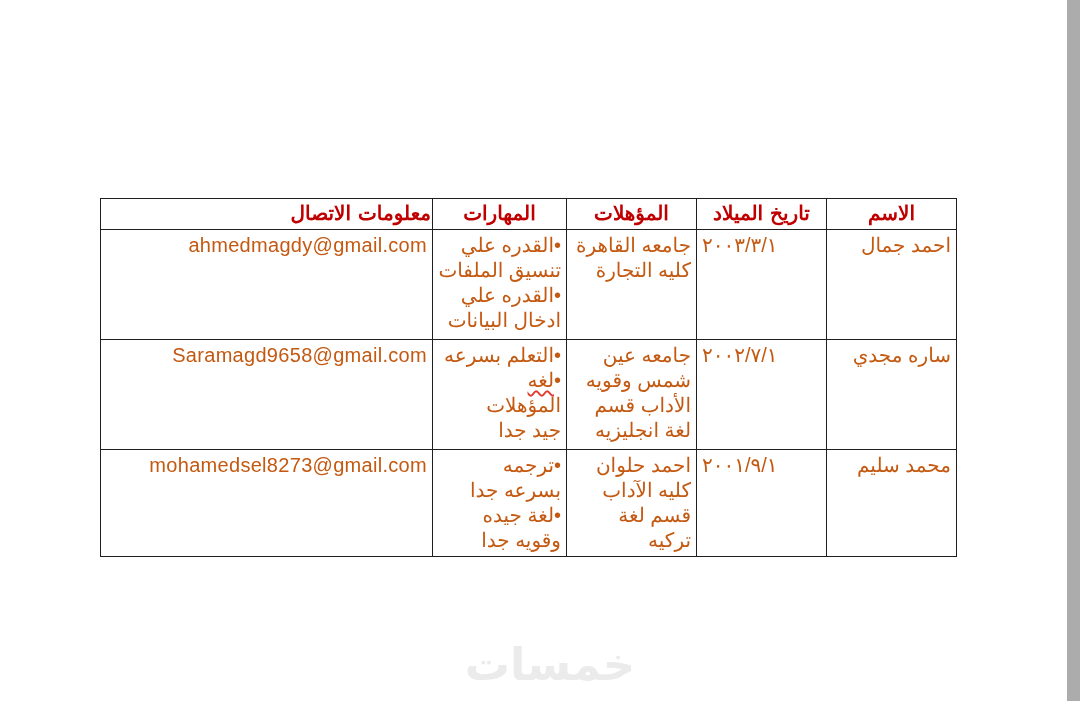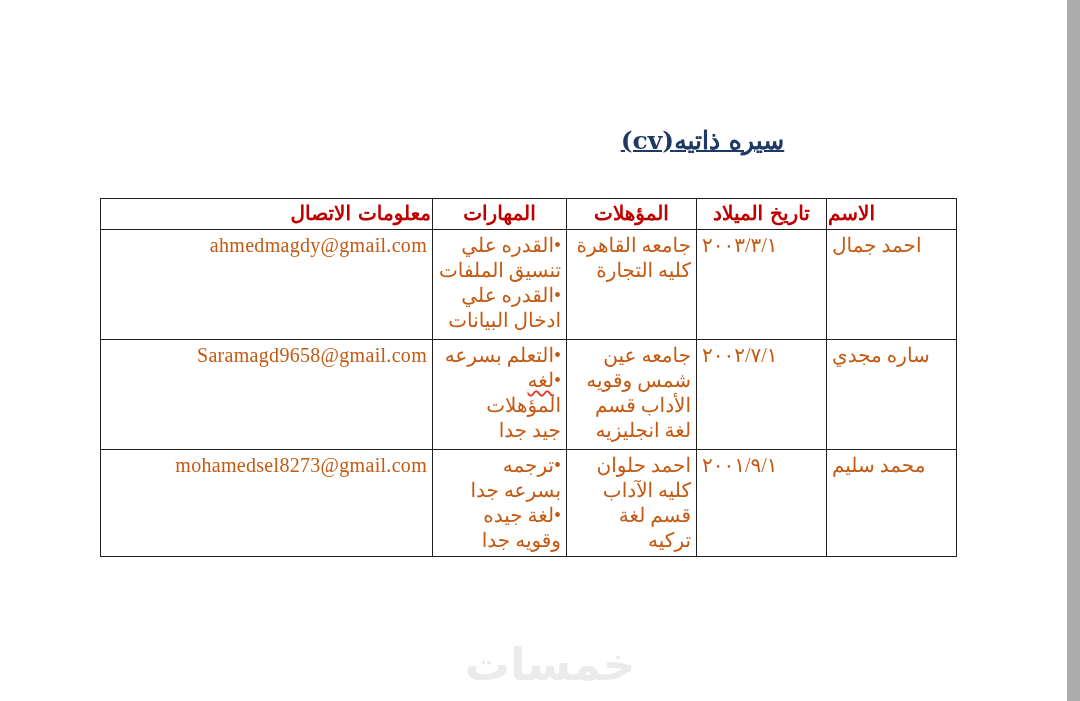--- a/index.html
+++ b/index.html
@@ -48,34 +48,34 @@
   }
   .cv-table th {
     height: 31px;
     padding: 0 1px;
     font-family: "DejaVu Serif", "Liberation Serif", serif;
     font-size: 20px;
     font-weight: bold;
     line-height: 28px;
     color: var(--header_text, #C00000);
   }
-  .h-name { text-align: left; }
+  .h-name { text-align: center; }
   .h-date, .h-quals, .h-skills { text-align: center; }
   .h-contact { text-align: right; padding-right: 30px; }
   .cv-table td {
     padding: 3px 5px;
-    font-family: Liberation Serif, serif;
+    font-family: Liberation Sans, sans-serif;
     font-size: 20px;
     line-height: 25px;
     color: var(--body_text, #C45911);
   }
   tr.row-1 { height: 110px; }
   tr.row-2 { height: 110px; }
   tr.row-3 { height: 103px; }
-  .c-name { text-align: left; font-size: 21px; line-height: 27px; }
+  .c-name { text-align: right; font-size: 21px; line-height: 27px; }
   .c-date { text-align: left; font-size: 21px; }
   .c-quals, .c-skills { text-align: right; white-space: pre-line; }
   .c-contact {
     text-align: right;
     direction: ltr;
     font-family: "DejaVu Sans", "Liberation Sans", sans-serif;
     font-size: 21px;
     letter-spacing: 0.3px;
     color: var(--email_text, #BB7A5C);
     padding-top: 6px;
@@ -97,21 +97,20 @@
     font-weight: bold;
     color: var(--watermark, #EBEBEB);
     user-select: none;
   }
 </style>
 </head>
 <body>
 
 <div class="canvas">
 
-  <div class="doc-title"><span>سيره ذاتيه</span><span dir="ltr">(cv)</span></div>
 
   <table class="cv-table" dir="rtl">
     <colgroup>
       <col style="width:130px">
       <col style="width:130px">
       <col style="width:130px">
       <col style="width:134px">
       <col style="width:332px">
     </colgroup>
     <tbody>

